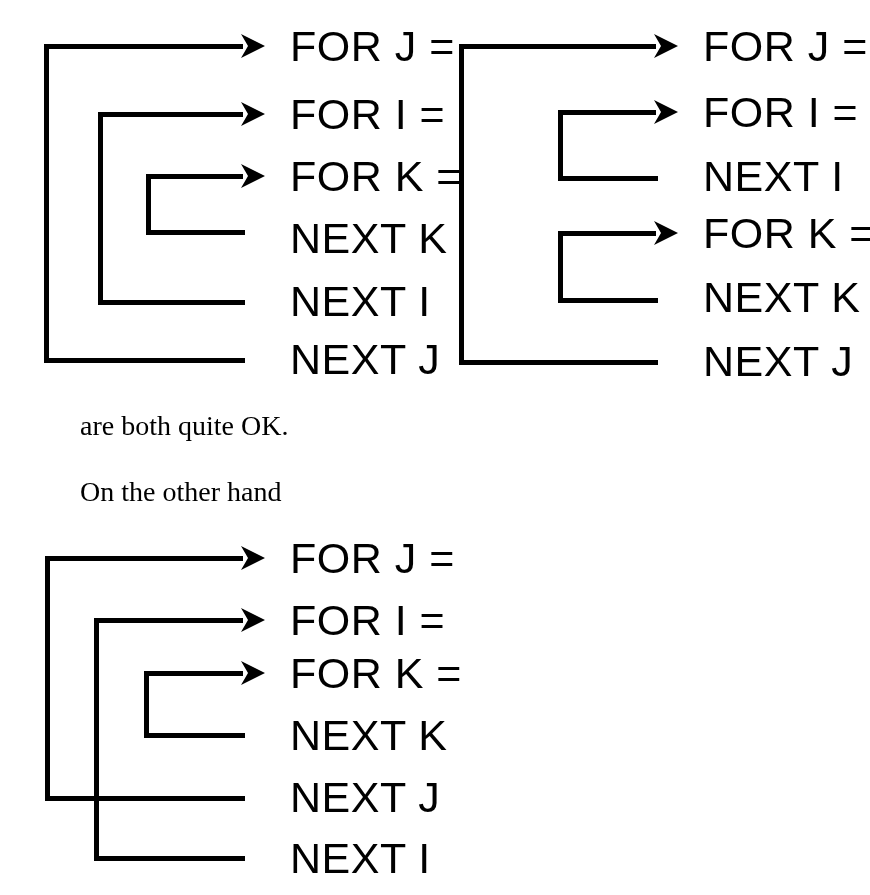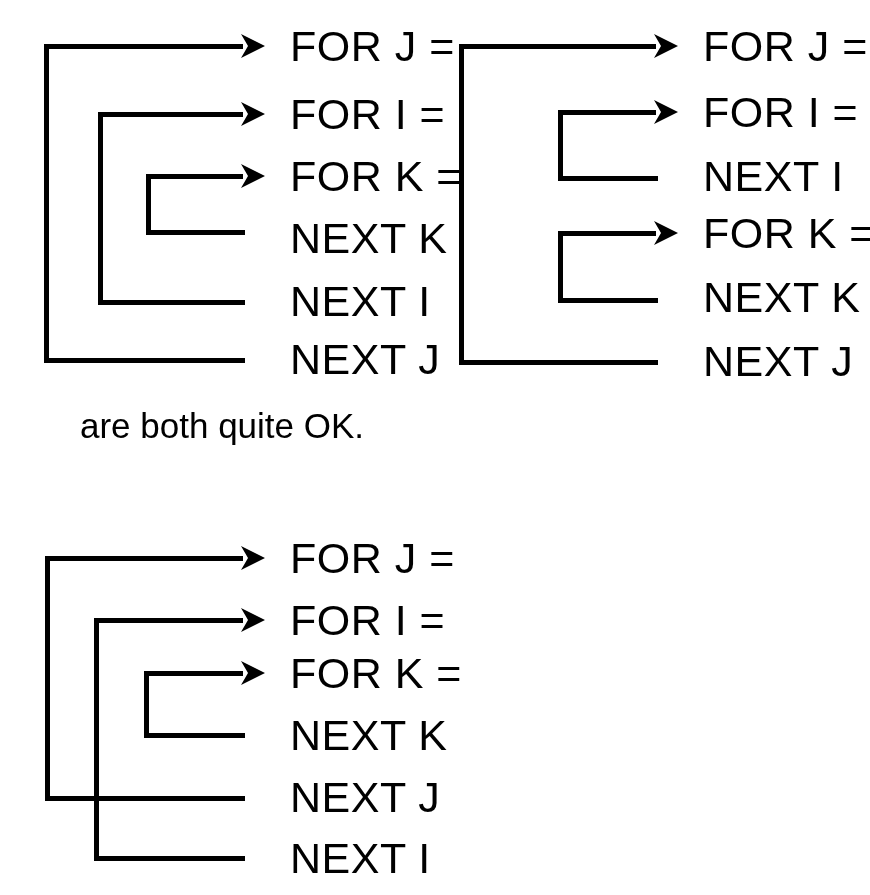--- a/index.html
+++ b/index.html
@@ -35,22 +35,22 @@
     position: absolute;
     font-family: "Liberation Sans", sans-serif;
     font-size: 43px;
     line-height: 43px;
     letter-spacing: 0.5px;
     white-space: nowrap;
     color: #000;
   }
   .prose {
     position: absolute;
-    font-family: Liberation Sans, sans-serif;
-    font-size: 35px;
+    font-family: Liberation Serif, serif;
+    font-size: 28px;
     line-height: 33px;
     white-space: nowrap;
     color: #000;
   }
 </style>
 </head>
 <body>
 
 <div class="page">
 
@@ -102,20 +102,21 @@
       <div class="code-line" style="top:25px;">FOR J =</div>
       <div class="code-line" style="top:91px;">FOR I =</div>
       <div class="code-line" style="top:155px;">NEXT I</div>
       <div class="code-line" style="top:212px;">FOR K =</div>
       <div class="code-line" style="top:276px;">NEXT K</div>
       <div class="code-line" style="top:340px;">NEXT J</div>
     </div>
   </div>
 
   <div class="prose" style="left:80px; top:409px;">are both quite OK.</div>
+  <div class="prose" style="left:80px; top:475px;">On the other hand</div>
 
   <div class="diagram" style="left:0px; top:520px; width:450px; height:375px;">
     <svg width="450" height="375" viewBox="0 0 450 375" aria-hidden="true">
       <g stroke="#000" stroke-width="5" fill="none" shape-rendering="crispEdges">
 
         <path d="M232,278 L34,278 L34,38 L230,38"></path>
 
         <path d="M232,338 L83,338 L83,100 L230,100"></path>
 
         <path d="M232,215 L133,215 L133,153 L230,153"></path>

